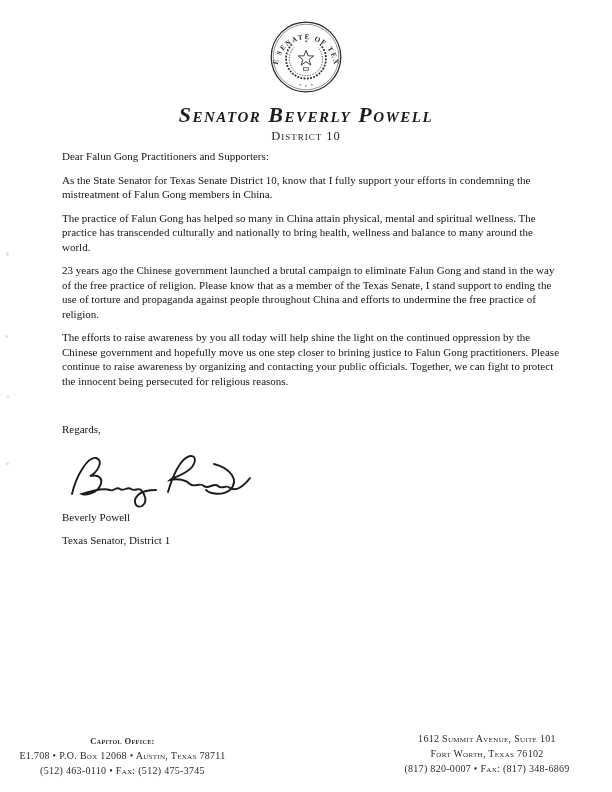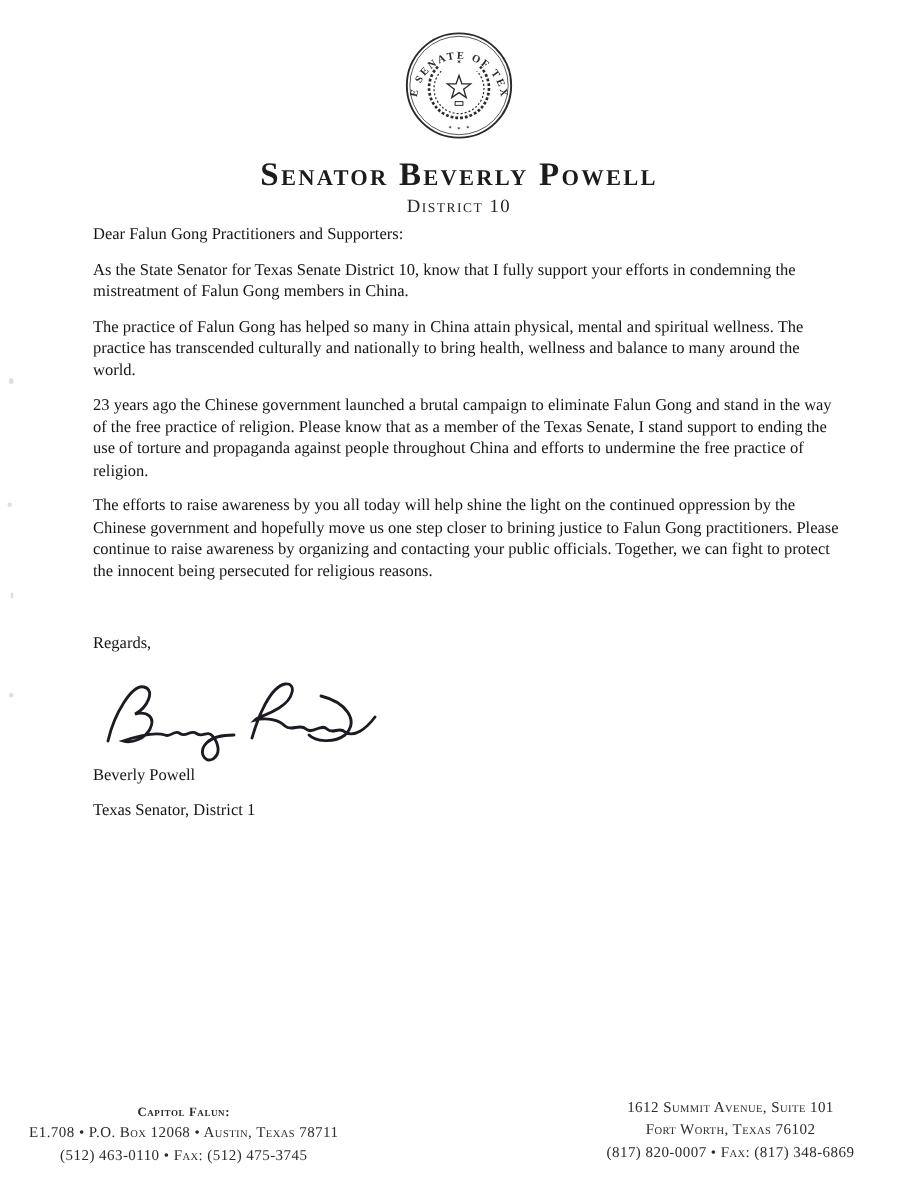--- a/index.html
+++ b/index.html
@@ -30,20 +30,21 @@
     height: 74px;
     display: inline-block;
   }
   .senator-name {
     margin: 4px 0 0 0;
     font-size: 22px;
     font-weight: bold;
     font-variant: small-caps;
     letter-spacing: 1.5px;
     color: #1c1c1c;
+    font-style: italic;
   }
   .district-line {
     margin: 1px 0 0 0;
     font-size: 12.5px;
     font-weight: normal;
     font-variant: small-caps;
     letter-spacing: 1px;
     color: #242424;
   }
 
@@ -157,21 +158,21 @@
         <path d="M 104 46 C 108 32, 116 12, 126 10 C 134 9, 132 20, 122 26 C 114 31, 108 32, 106 34 C 114 32, 122 34, 126 38 C 130 42, 136 36, 140 40 C 144 44, 150 36, 154 40 C 158 44, 162 38, 166 42 C 172 46, 180 40, 186 32"></path>
         <path d="M 150 18 C 166 22, 176 34, 166 44 C 158 50, 146 48, 142 44"></path>
       </g>
     </svg>
 
     <p class="signer-name">Beverly Powell</p>
     <p class="signer-title">Texas Senator, District 1</p>
   </div>
 
   <div class="footer-block footer-capitol">
-    <div class="footer-title">Capitol Falun:</div>
+    <div class="footer-title">Capitol Office:</div>
     <div class="footer-line">E1.708 • P.O. Box 12068 • Austin, Texas 78711</div>
     <div class="footer-line">(512) 463-0110 • Fax: (512) 475-3745</div>
   </div>
 
   <div class="footer-email">beverly.powell@senate.texas.gov</div>
 
   <div class="footer-block footer-district">
     <div class="footer-line">1612 Summit Avenue, Suite 101</div>
     <div class="footer-line">Fort Worth, Texas 76102</div>
     <div class="footer-line">(817) 820-0007 • Fax: (817) 348-6869</div>

